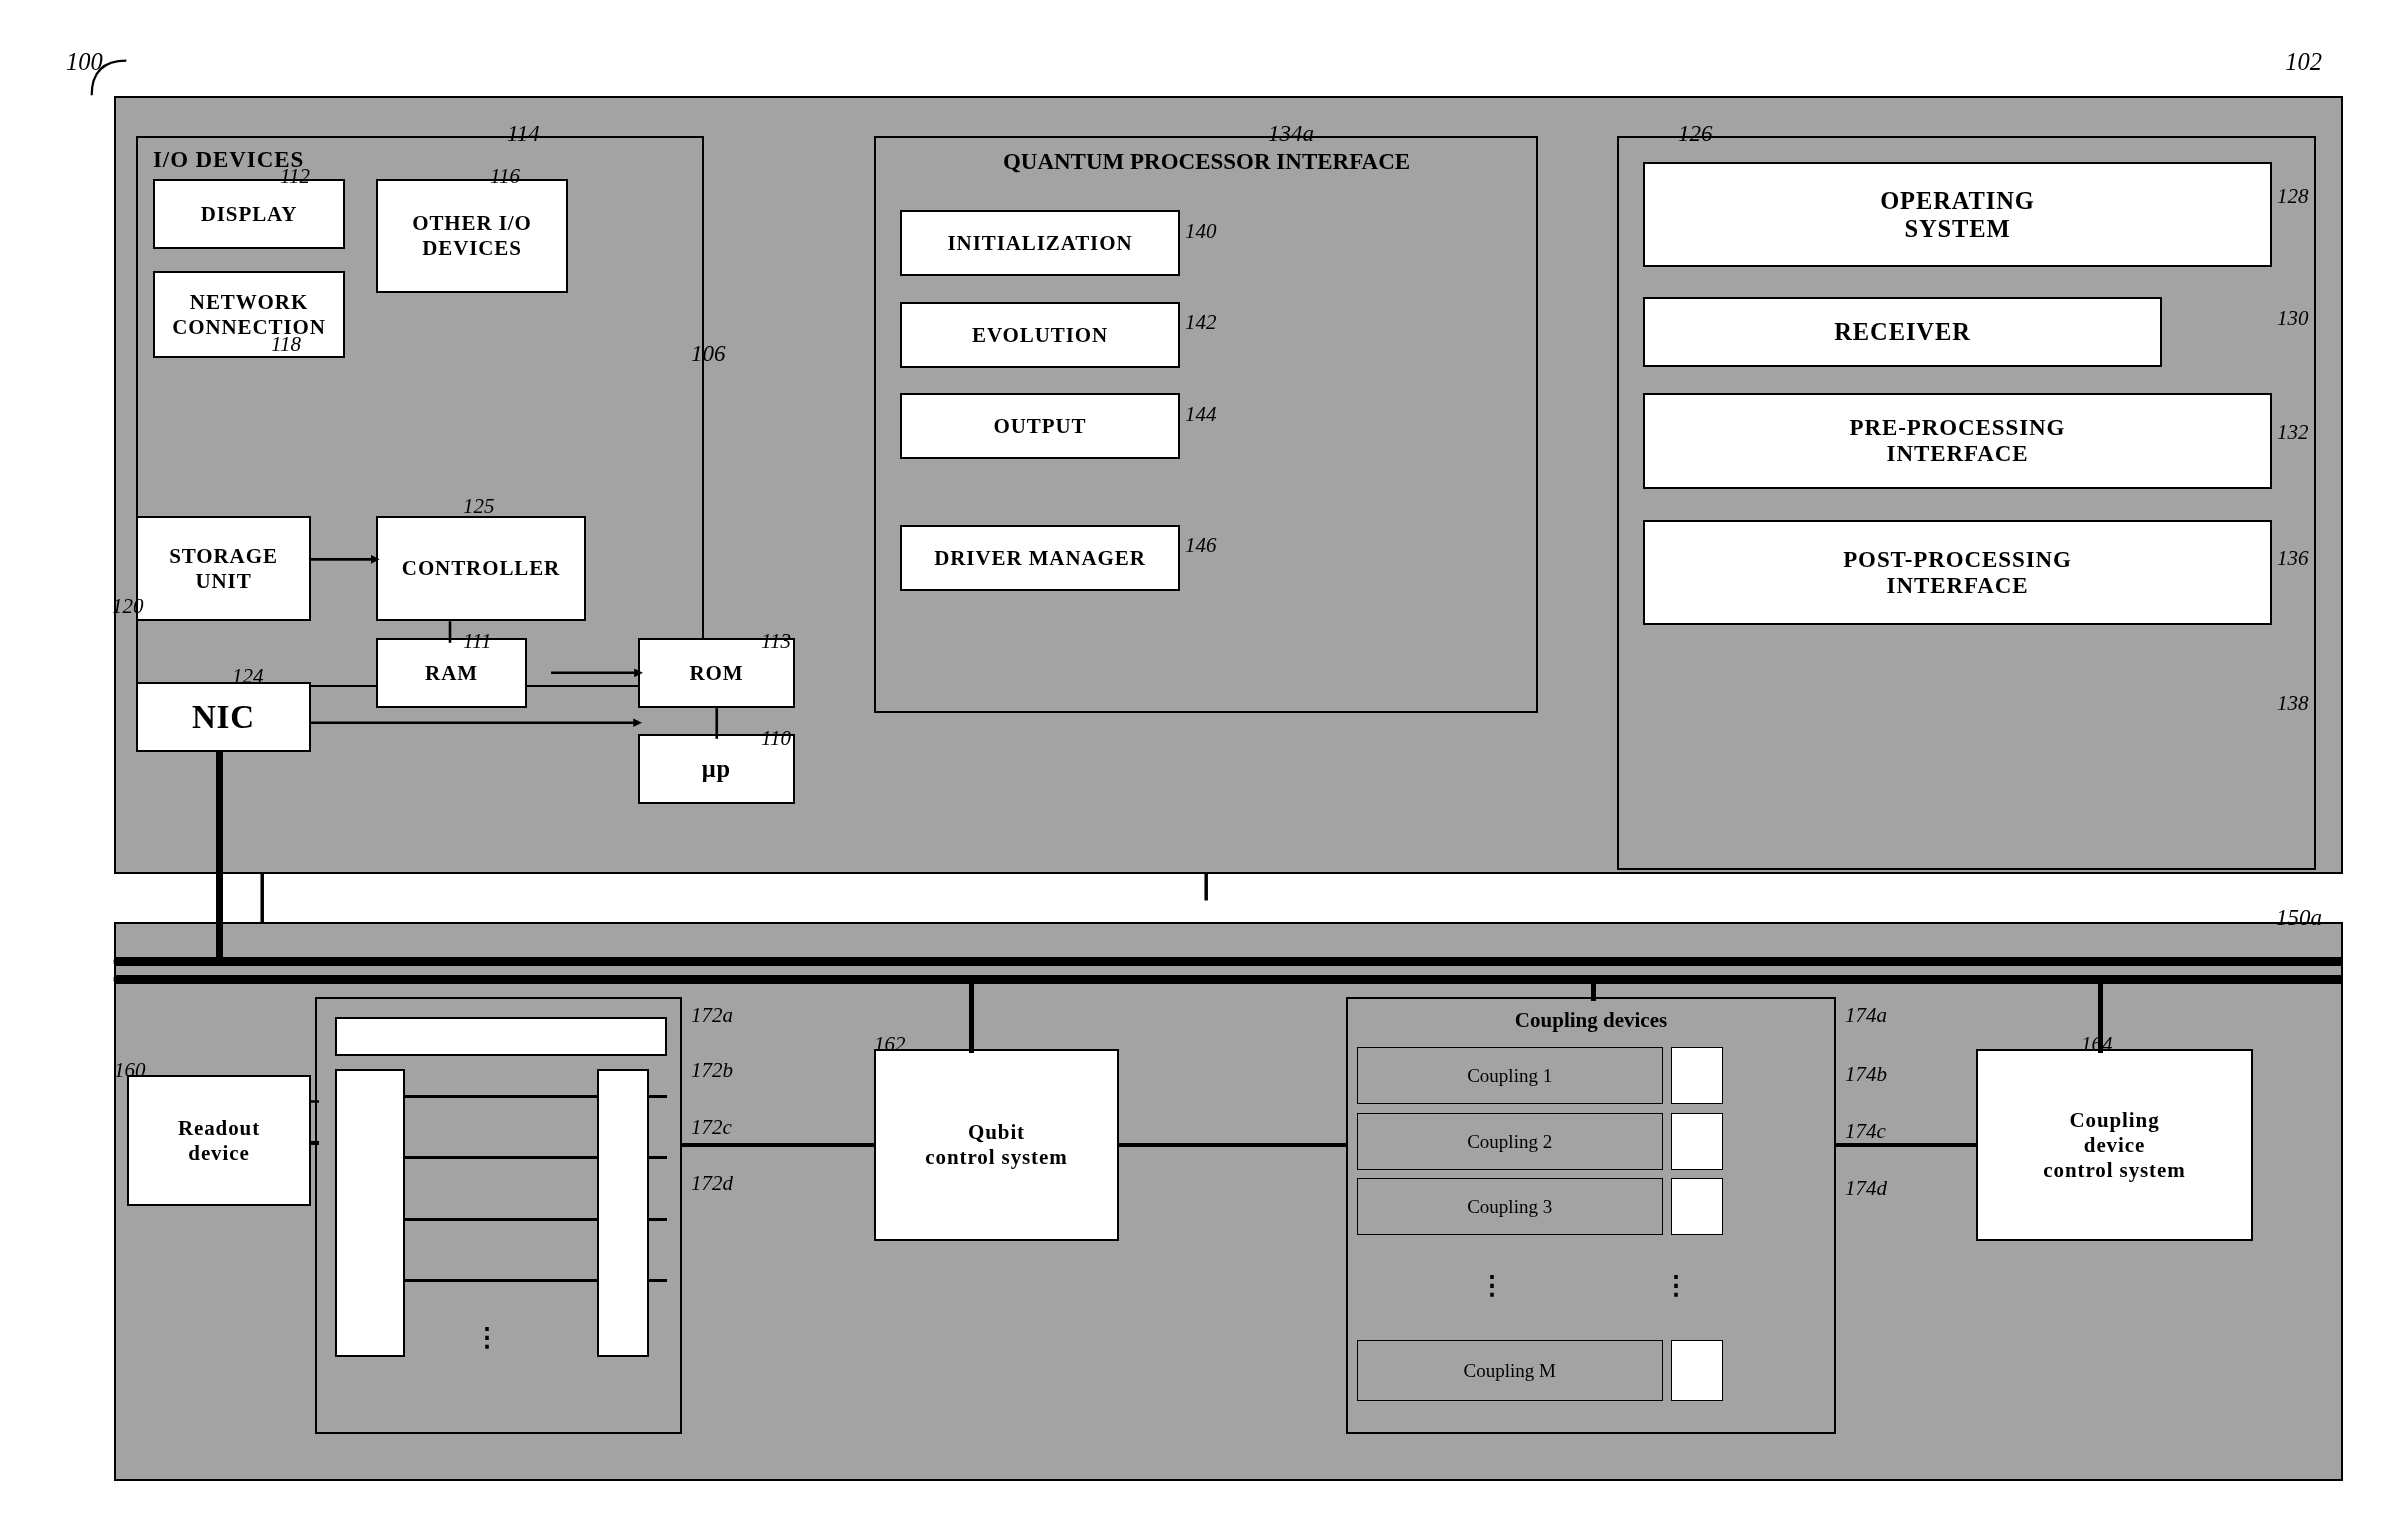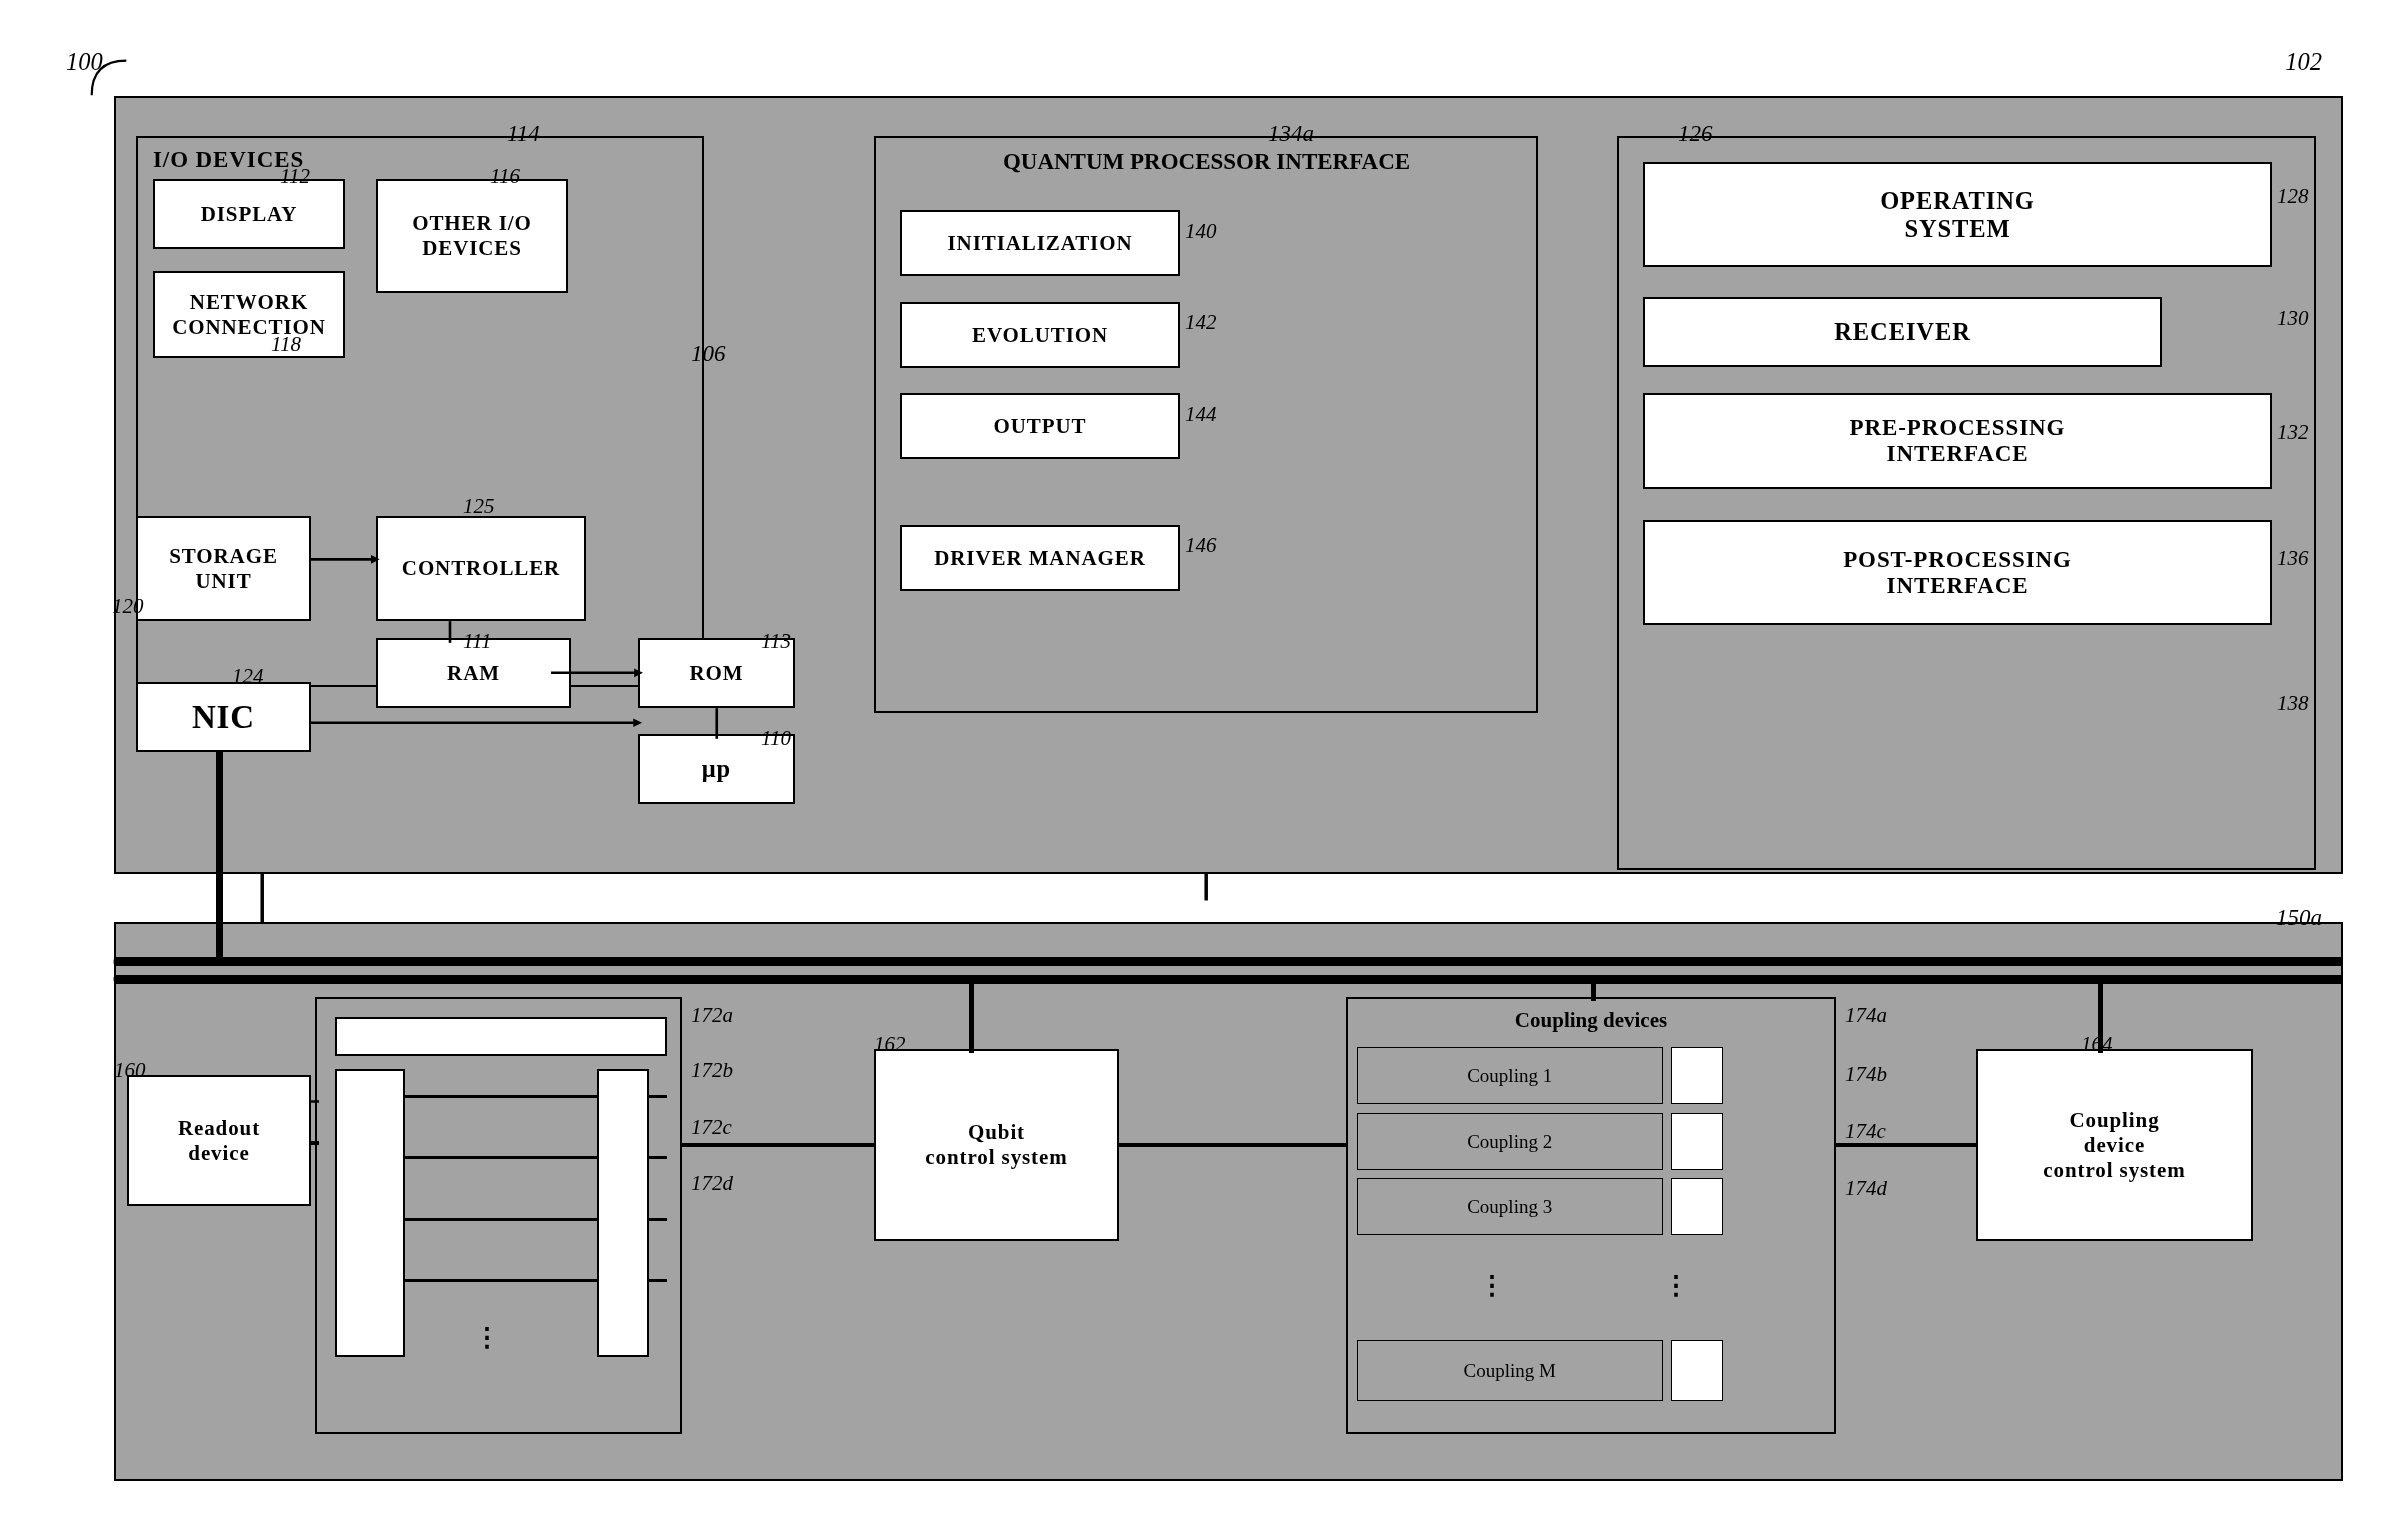--- a/index.html
+++ b/index.html
@@ -149,21 +149,21 @@
   <div class="ref-label" style="top:594px; left:112px; font-size:21px;">120</div>
 
   <div class="box" style="top:516px; left:376px; width:210px; height:105px; font-size:21px;">CONTROLLER</div>
   <div class="ref-label" style="top:494px; left:463px; font-size:21px;">125</div>
 
   <svg style="position:absolute;top:516px;left:310px;width:70px;height:52px;" viewBox="0 0 80 60" width="70" height="52">
     <line x1="0" y1="50" x2="75" y2="50" stroke="#000" stroke-width="3"></line>
     <polygon points="70,45 80,50 70,55" fill="#000"></polygon>
   </svg>
 
-  <div class="box" style="top:638px; left:376px; width:195px; height:70px; font-size:21px;">RAM</div>
+  <div class="box" style="top:638px; left:376px; width:151px; height:70px; font-size:21px;">RAM</div>
   <div class="ref-label" style="top:629px; left:463px; font-size:21px;text-align:center;">111</div>
 
   <svg style="position:absolute;top:621px;left:437px;width:26px;height:22px;" viewBox="0 0 30 25" width="26" height="22">
     <line x1="15" y1="0" x2="15" y2="25" stroke="#000" stroke-width="3"></line>
   </svg>
 
   <div class="box" style="top:638px; left:638px; width:157px; height:70px; font-size:21px;">ROM</div>
   <div class="ref-label" style="top:629px; left:761px; font-size:21px;">113</div>
 
   <svg style="position:absolute;top:664px;left:551px;width:92px;height:17.5px;" viewBox="0 0 105 20" width="92" height="17.5">

